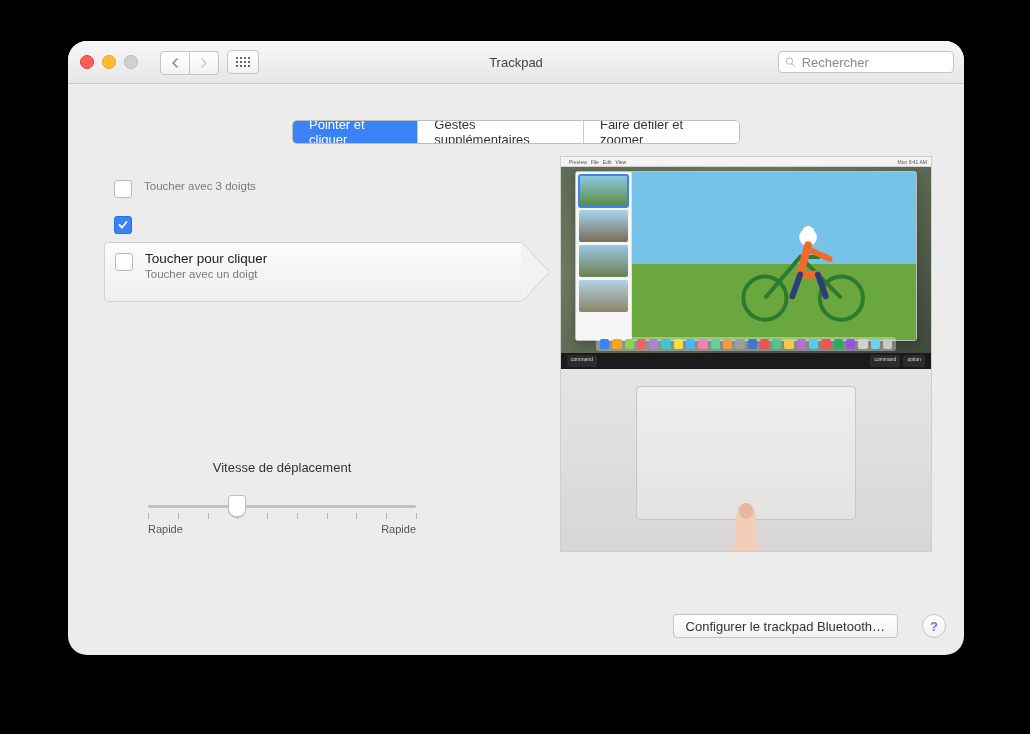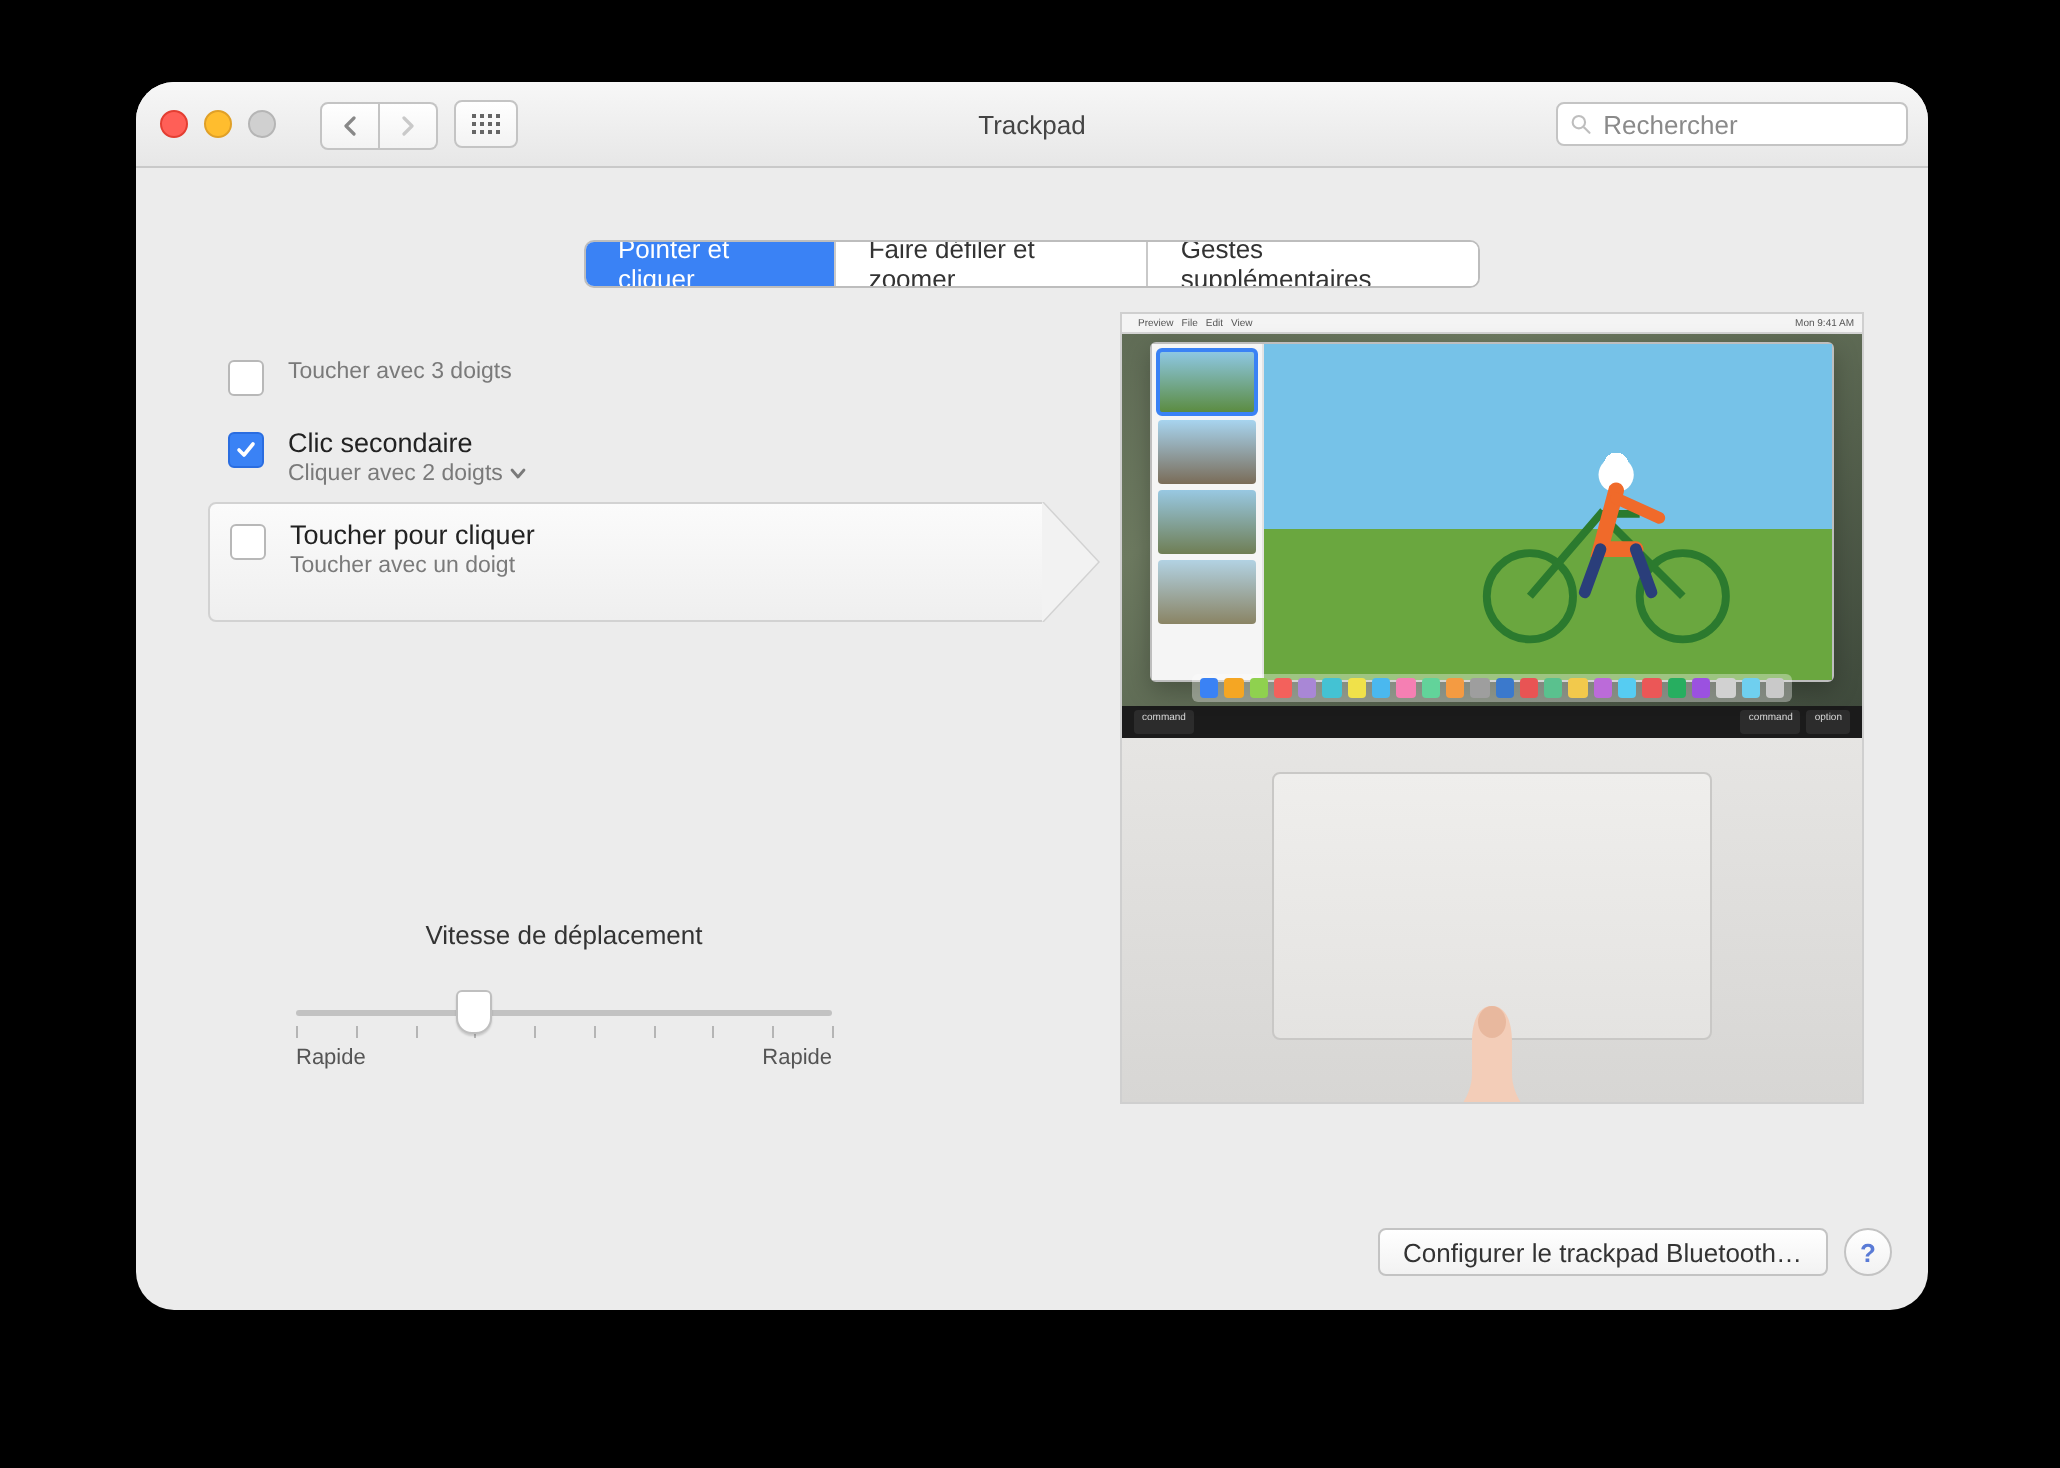--- a/index.html
+++ b/index.html
@@ -355,21 +355,21 @@
     transform:translateX(-50%);
     width:46px;
     height:56px;
   }
 
   .bottom-bar {
     position:absolute;
     bottom:18px;
     right:18px;
     display:flex;
-    gap:8px;
+    gap:24px;
     align-items:center;
   }
   .bt-btn {
     height: 22px;
     padding: 0 12px;
     background: linear-gradient(#ffffff,#f2f2f2);
     border: 1px solid #c3c3c3;
     border-radius: 4px;
     font-size: 13px;
     color:#333;
@@ -436,47 +436,38 @@
           <line x1="8" y1="8" x2="11" y2="11" stroke="#8a8a8a" stroke-width="1.2" stroke-linecap="round"></line>
         </svg>
       <input type="text" placeholder="Rechercher" style="">
     </div>
   </div>
 
   <div class="content">
 
     <div class="tabs" id="tabs">
         <div class="tab active">Pointer et cliquer</div>
+        <div class="tab">Gestes supplémentaires</div>
         <div class="tab">Faire défiler et zoomer</div>
-        <div class="tab">Gestes supplémentaires</div>
       </div>
 
     <div class="options" id="options">
         <div class="option-row">
           <div class="chk"></div>
           <div class="opt-texts">
             <div class="opt-sub">
               <span>Toucher avec 3 doigts</span>
             </div>
           </div>
         </div>
         <div class="option-row">
           <div class="chk checked">
             <svg width="10" height="10" viewBox="0 0 10 10">
               <path d="M1.5 5 L4 7.5 L8.5 2" stroke="#fff" stroke-width="1.8" fill="none" stroke-linecap="round" stroke-linejoin="round"></path>
             </svg>
-          </div>
-          <div class="opt-texts">
-            <div class="opt-title">Clic secondaire</div>
-            <div class="opt-sub">
-              <span>Cliquer avec 2 doigts</span>
-              <span class="chevron"><svg width="8" height="6" viewBox="0 0 8 6">
-                  <path d="M1 1 L4 4.5 L7 1" stroke="#7a7a7a" stroke-width="1.4" fill="none" stroke-linecap="round" stroke-linejoin="round"></path>
-                </svg></span>
-            </div>
           </div>
         </div>
         <div class="option-row highlight">
           <div class="chk"></div>
           <div class="opt-texts">
             <div class="opt-title">Toucher pour cliquer</div>
             <div class="opt-sub">
               <span>Toucher avec un doigt</span>
             </div>
           </div>

